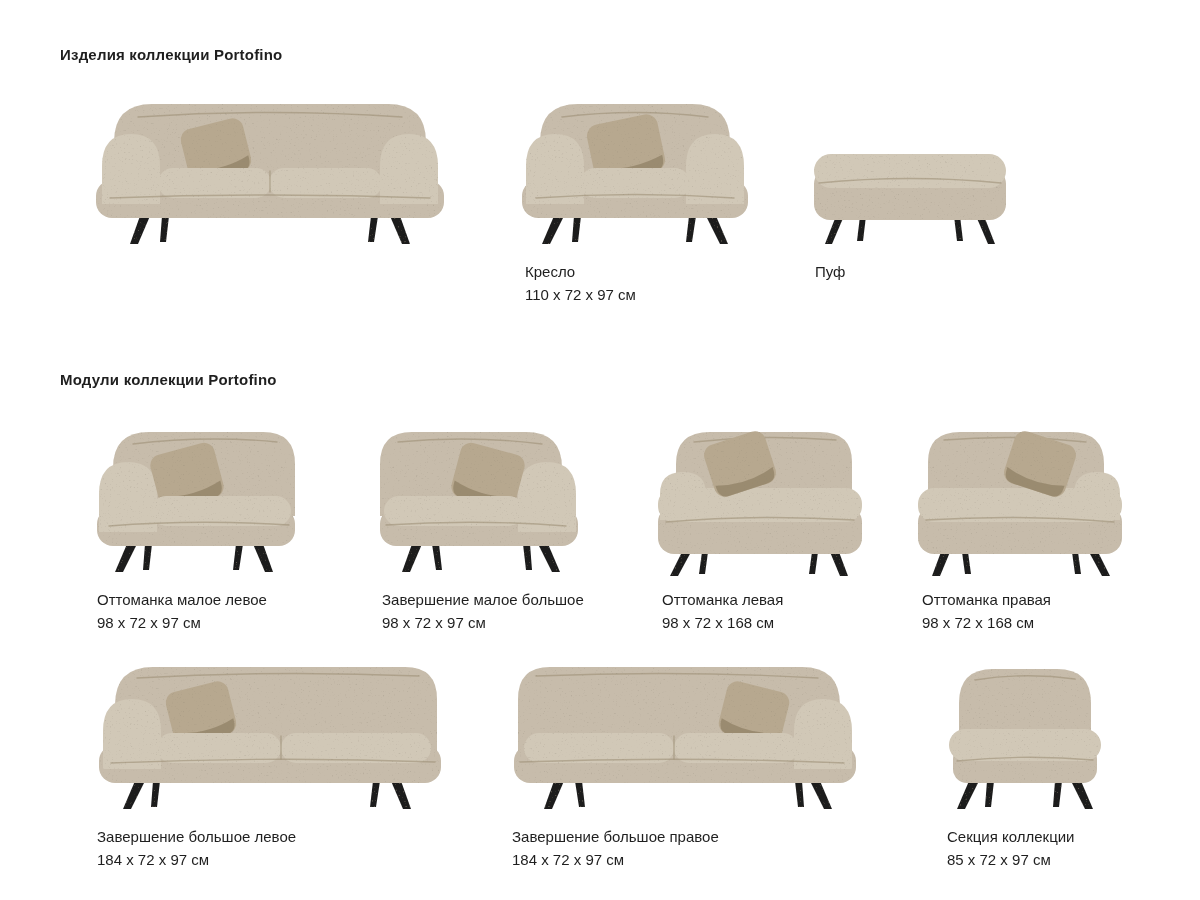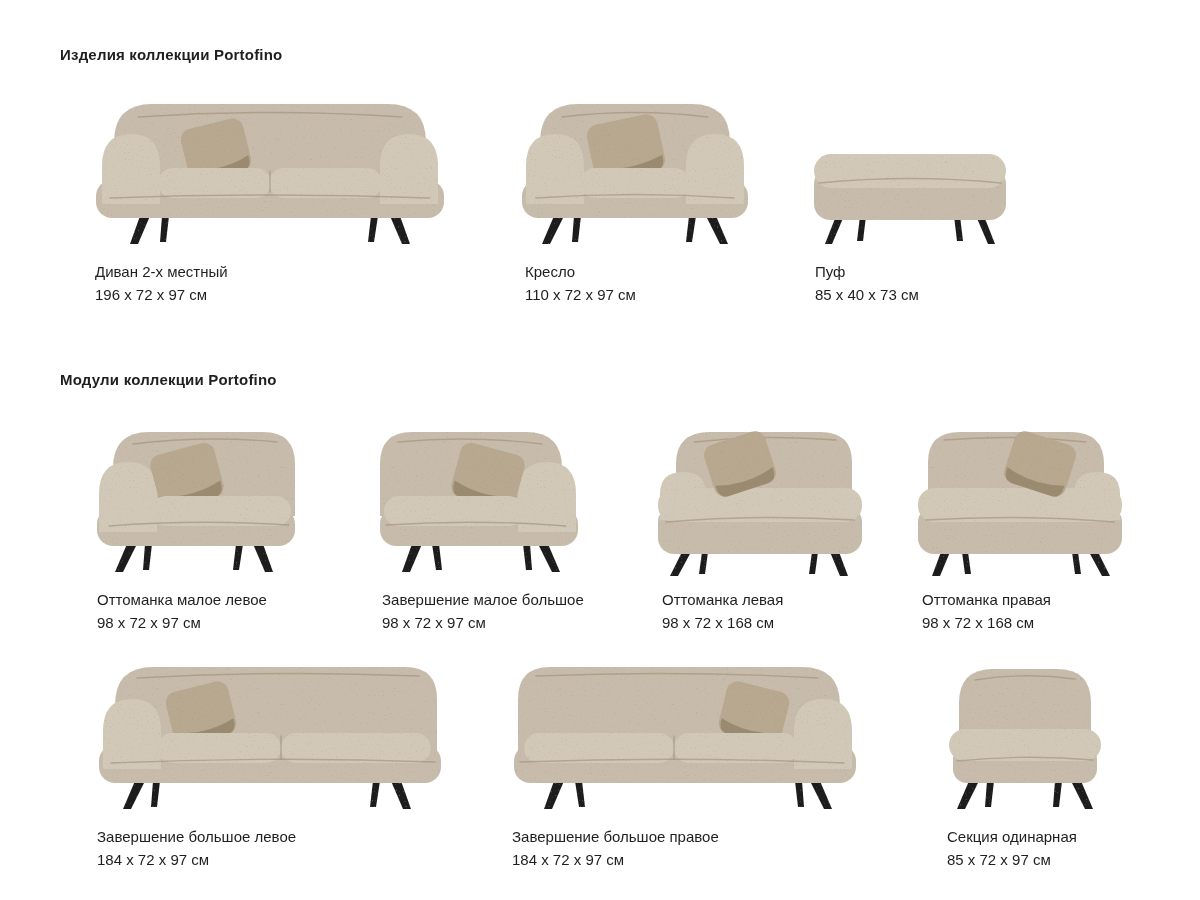--- a/index.html
+++ b/index.html
@@ -172,24 +172,20 @@
   <section class="sec-products">
     <h2 class="section-title">Изделия коллекции Portofino</h2>
     <div class="row row-products">
 
       <figure class="card" style="width:380px;margin:0">
         <div class="img-box">
           <svg class="furn" width="380" height="158" viewBox="0 0 380 158">
               <use href="#g-sofa2"></use>
             </svg>
         </div>
-        <figcaption class="caption">
-          <div class="item-name">Диван 2-х местный</div>
-          <div class="item-dims">196 x 72 x 97 см</div>
-        </figcaption>
       </figure>
 
       <figure class="card" style="width:250px;margin:0 0 0 50px">
         <div class="img-box">
           <svg class="furn" width="250" height="160" viewBox="0 0 250 160">
               <use href="#g-armchair"></use>
             </svg>
         </div>
         <figcaption class="caption">
           <div class="item-name">Кресло</div>
@@ -198,21 +194,20 @@
       </figure>
 
       <figure class="card" style="width:220px;margin:0 0 0 40px">
         <div class="img-box">
           <svg class="furn" width="220" height="110" viewBox="0 0 220 110">
               <use href="#g-pouf"></use>
             </svg>
         </div>
         <figcaption class="caption">
           <div class="item-name">Пуф</div>
-          <div class="item-dims">85 x 40 x 73 см</div>
         </figcaption>
       </figure>
 
     </div>
   </section>
 
   <section class="sec-modules">
     <h2 class="section-title">Модули коллекции Portofino</h2>
 
     <div class="row row-mod-1">
@@ -293,21 +288,21 @@
         </figcaption>
       </figure>
 
       <figure class="card" style="width:180px;margin:0 0 0 65px">
         <div class="img-box">
           <svg class="furn" width="180" height="158" viewBox="0 0 180 158">
               <use href="#g-sec"></use>
             </svg>
         </div>
         <figcaption class="caption" style="padding-left:12px">
-          <div class="item-name">Секция одинарная</div>
+          <div class="item-name">Секция коллекции</div>
           <div class="item-dims">85 x 72 x 97 см</div>
         </figcaption>
       </figure>
 
     </div>
   </section>
 
 </div>
 
 </body></html>

